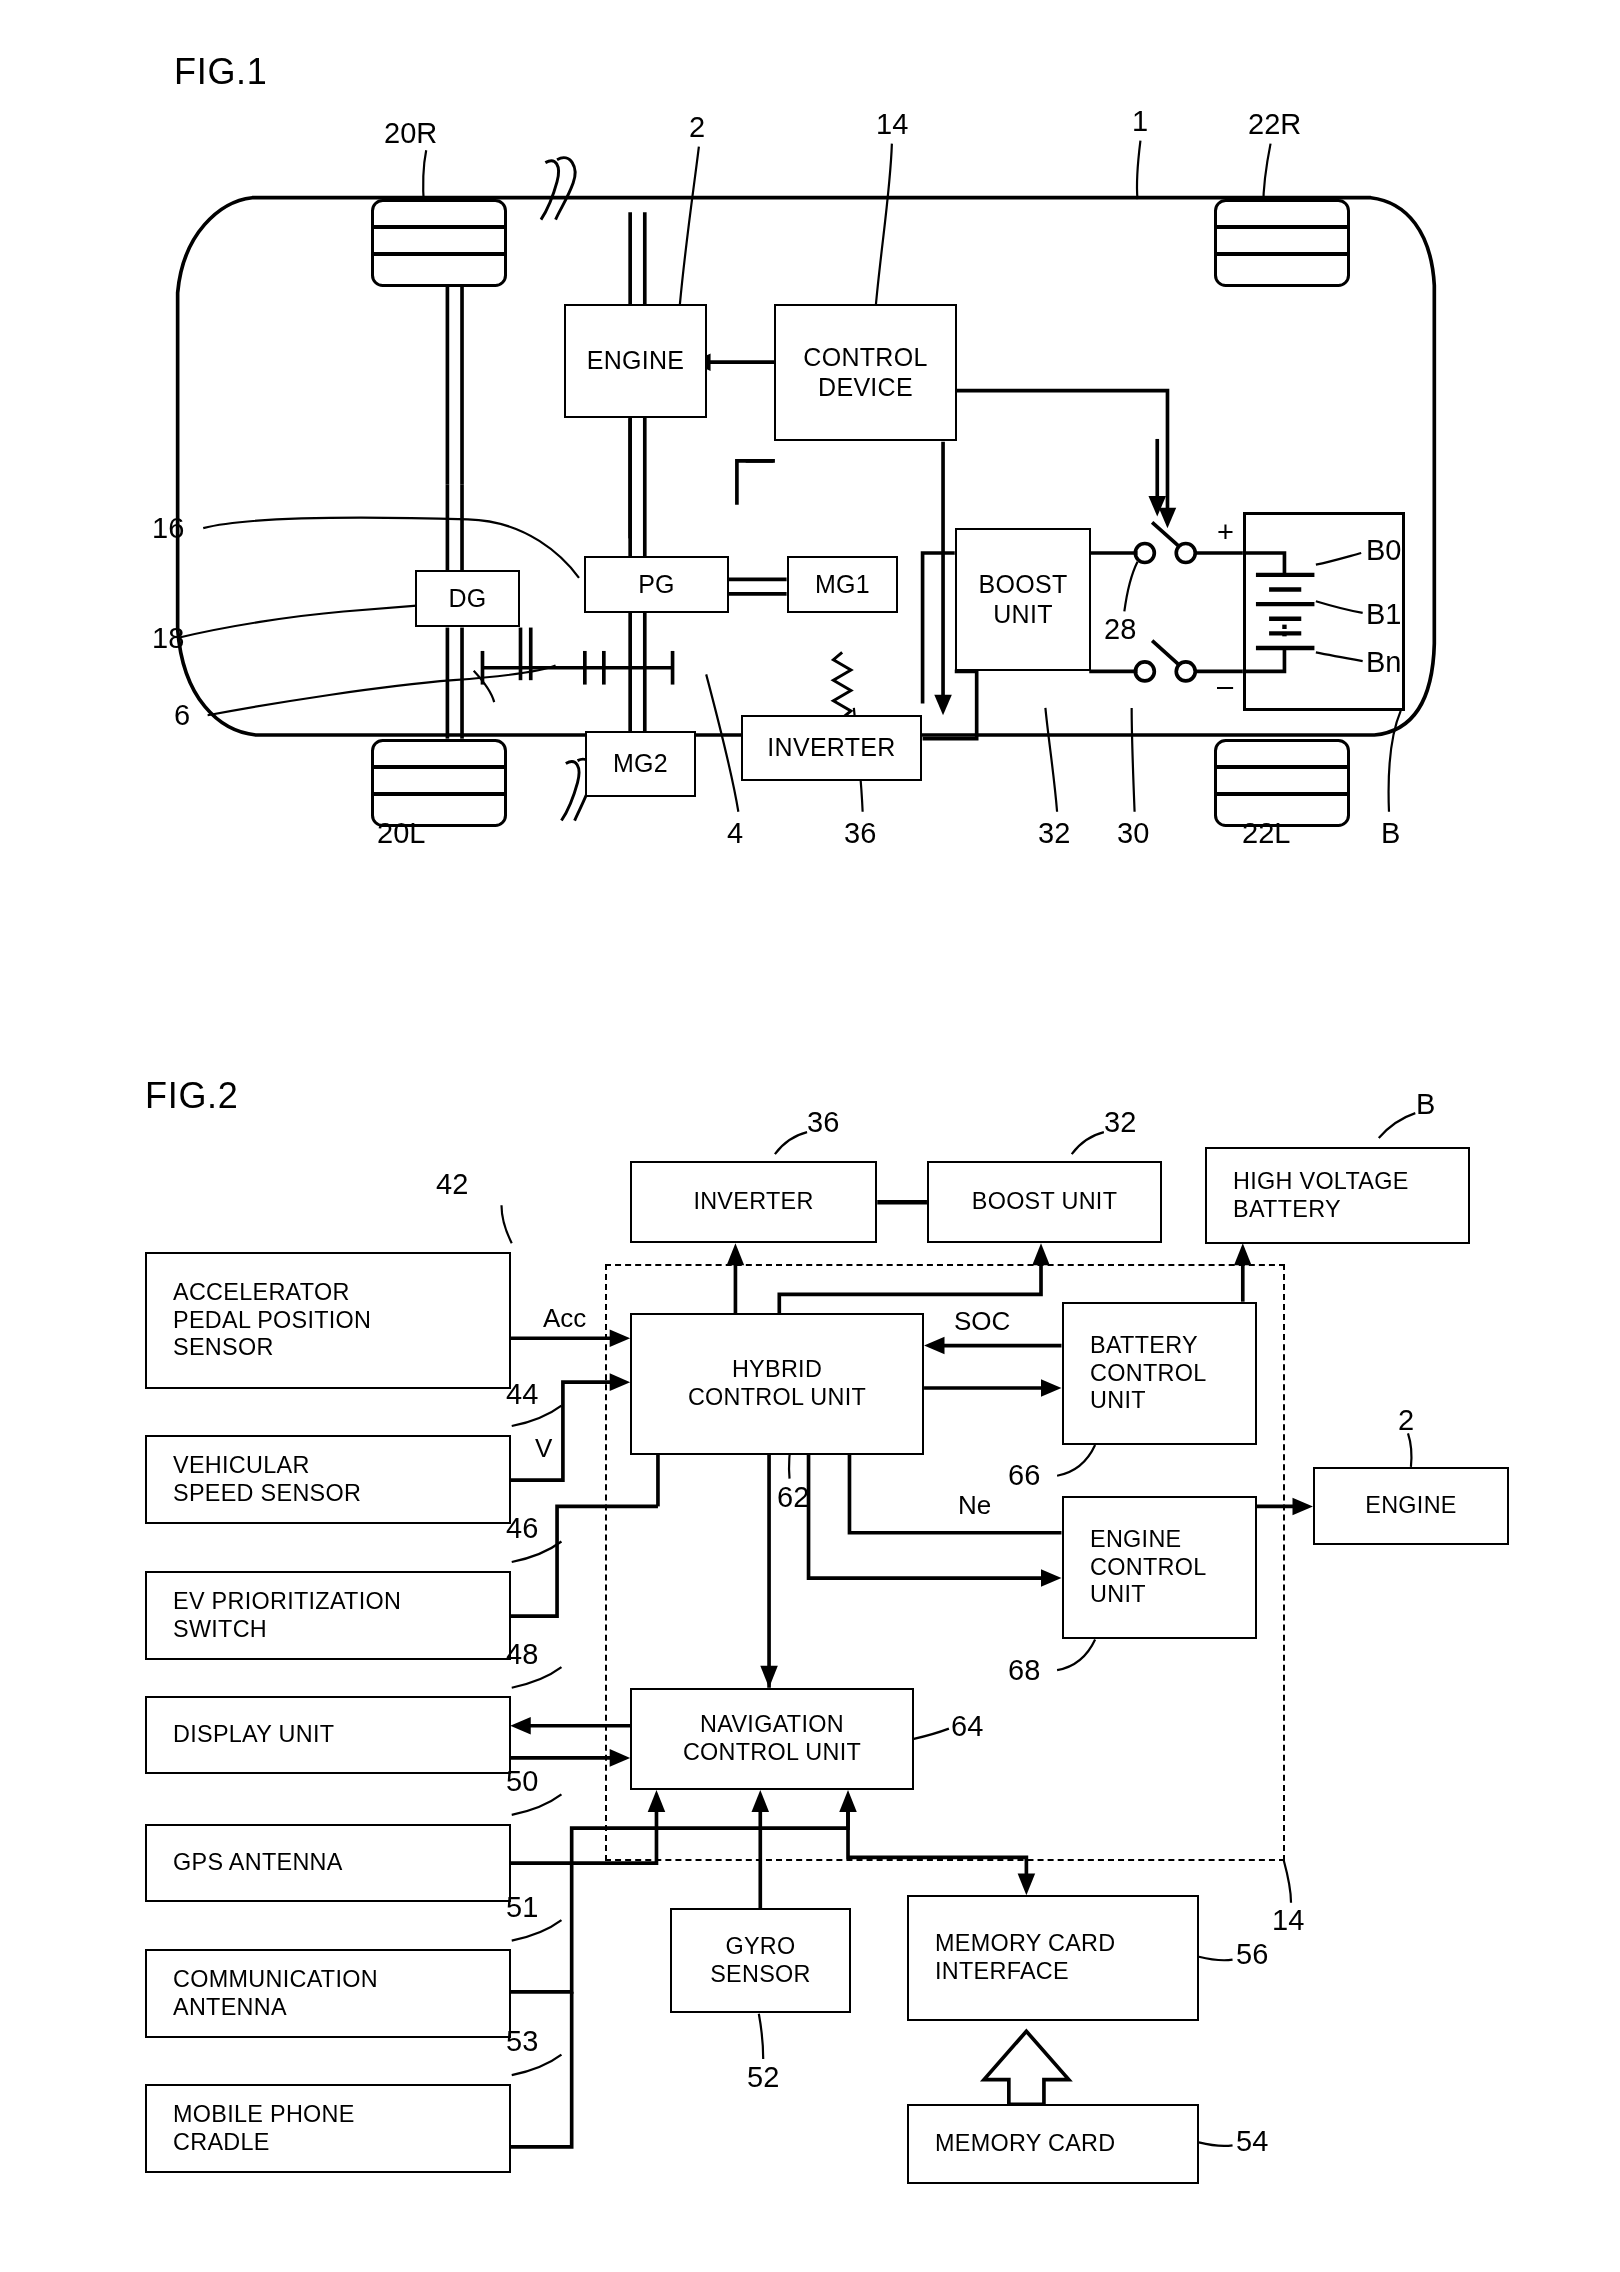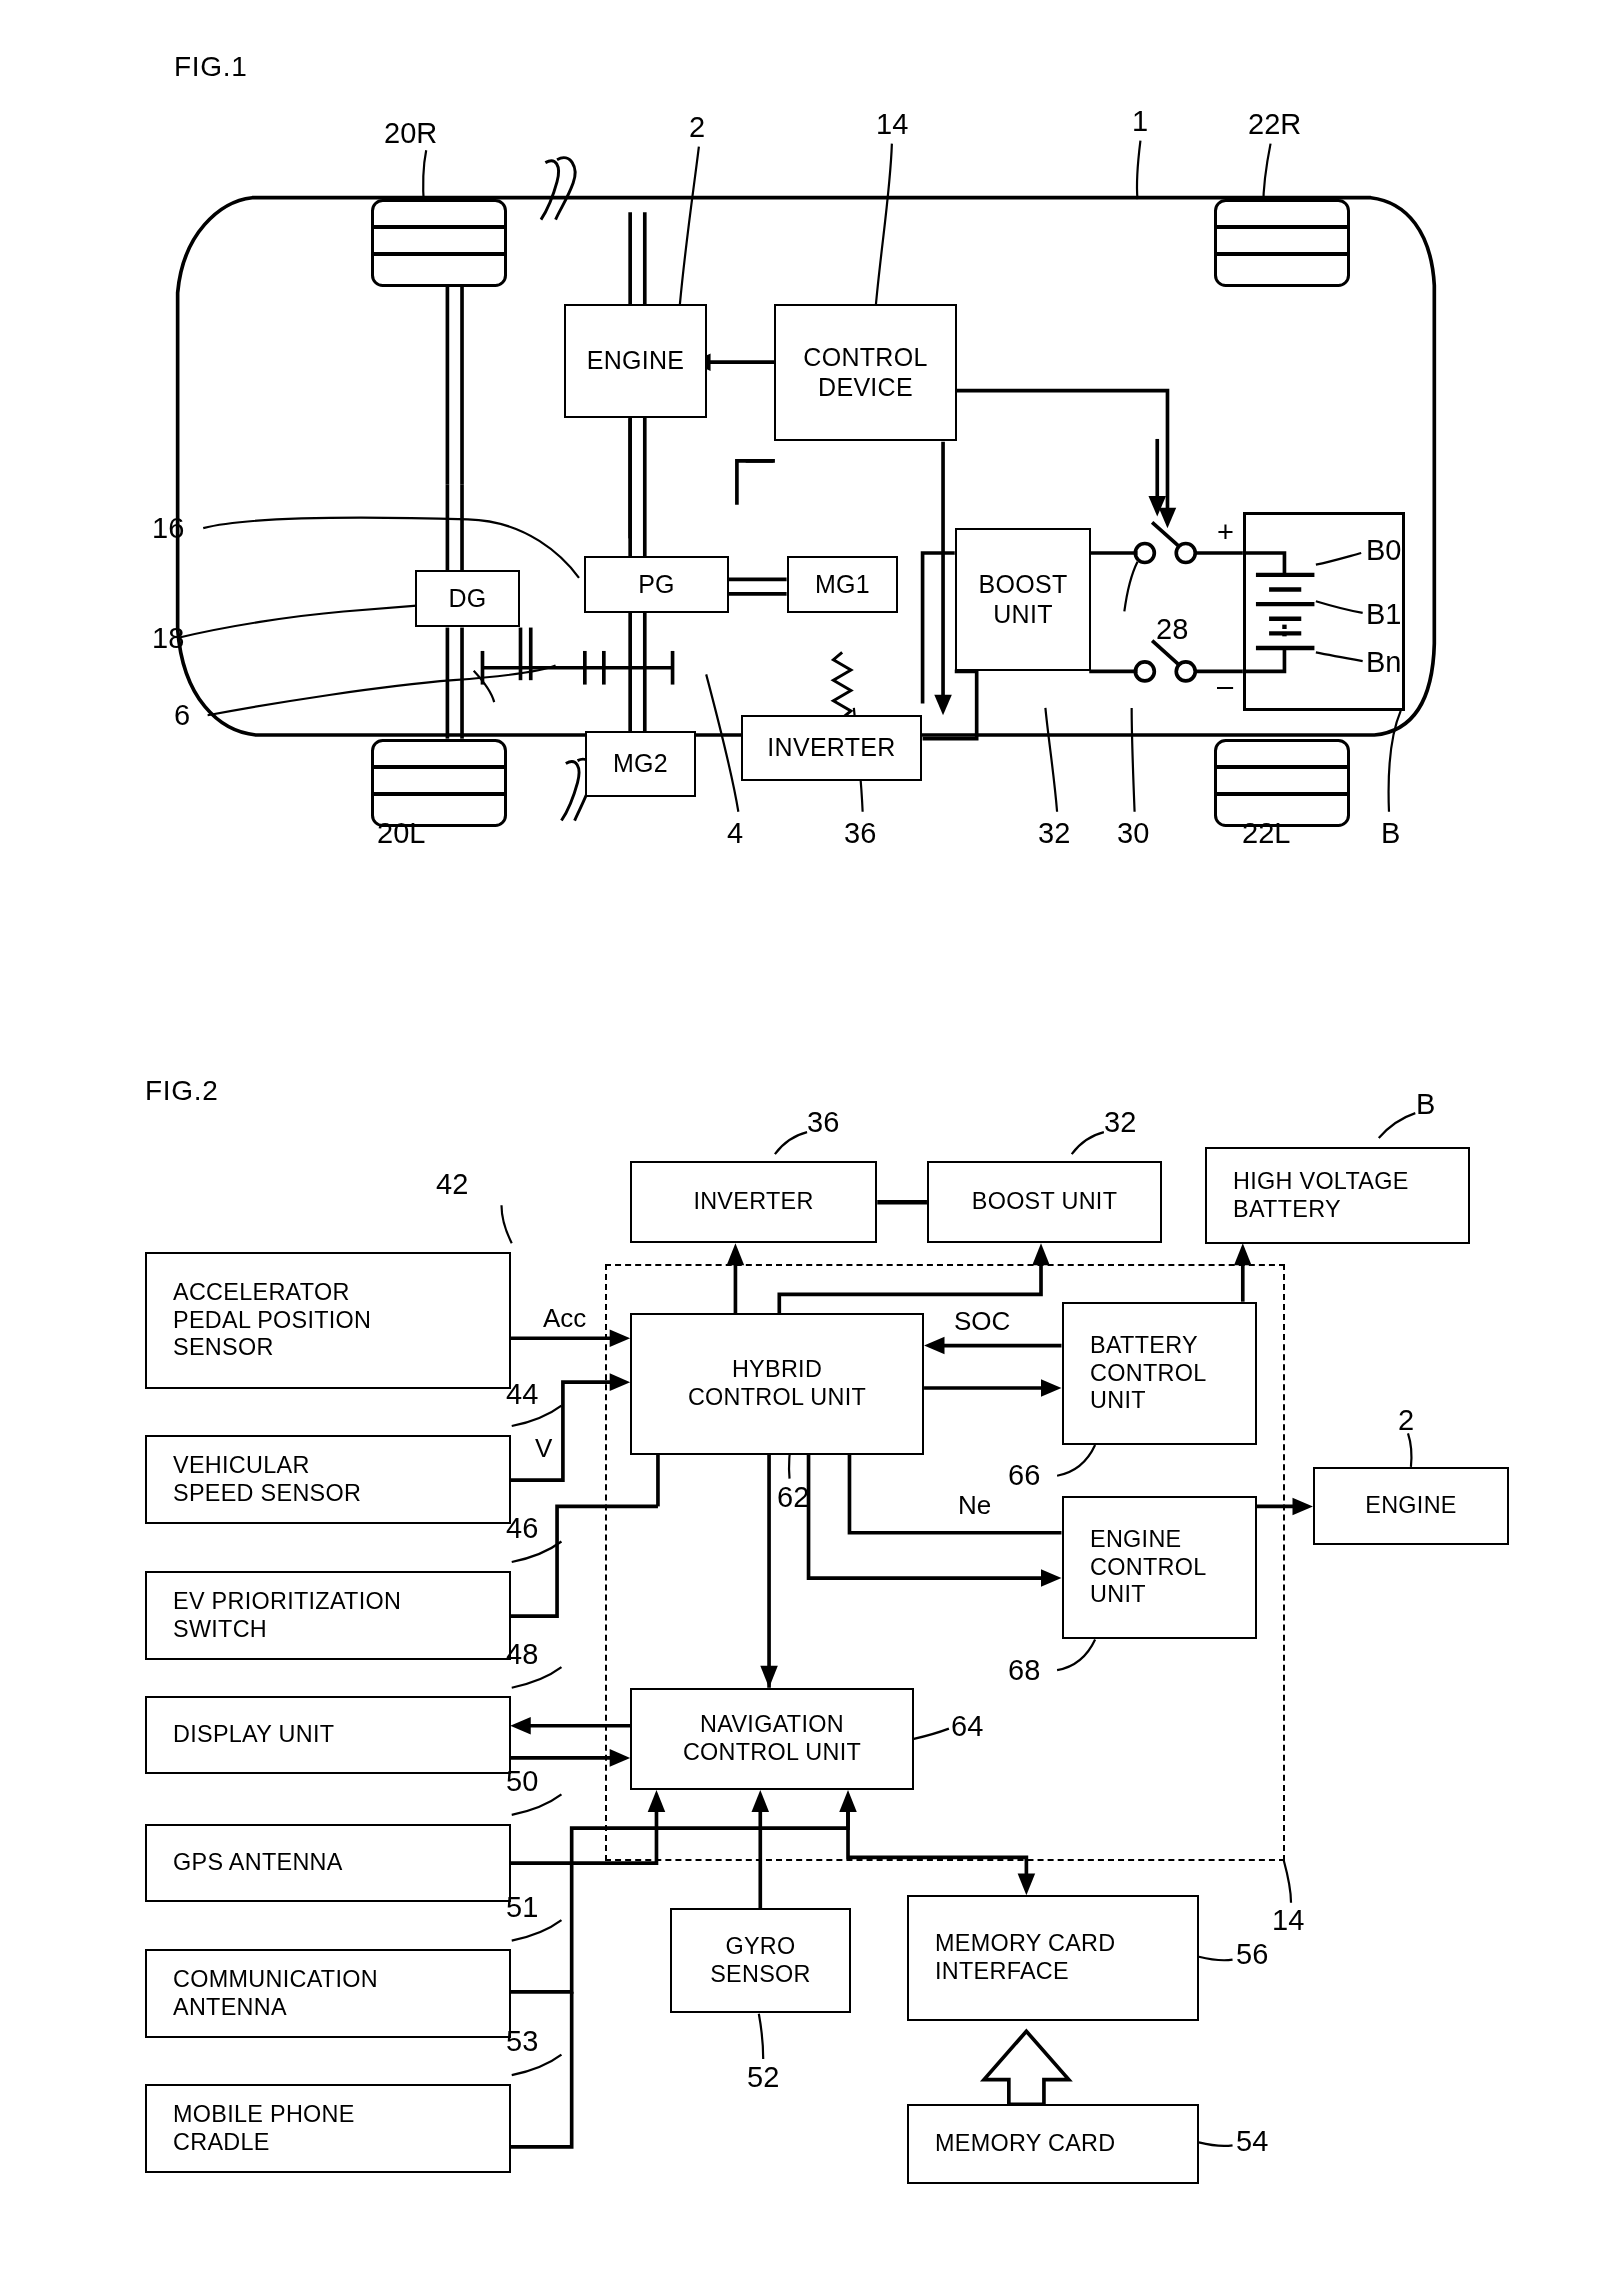--- a/index.html
+++ b/index.html
@@ -9,21 +9,21 @@
     font-family:"Liberation Sans", sans-serif;
     color:#000;
     position:relative;
     overflow:hidden;
   }
   .page{position:absolute;inset:0;}
 
   
   .fig-title{
     position:absolute;
-    font-size:28px;
+    font-size:36px;
     font-weight:400;
     letter-spacing:0.7px;
     white-space:nowrap;
     font-family:"Liberation Sans", sans-serif;
   }
   .box{
     position:absolute;
     border:2.9px solid #000;
     background:#fff;
     display:flex;
@@ -252,21 +252,21 @@
     <span class="ref" style="left:1366px;top:646px;">Bn</span>
 
     <span class="ref" style="left:384px;top:117px;">20R</span>
     <span class="ref" style="left:689px;top:111px;">2</span>
     <span class="ref" style="left:876px;top:108px;">14</span>
     <span class="ref" style="left:1132px;top:105px;">1</span>
     <span class="ref" style="left:1236px;top:108px;margin-left:12px;">22R</span>
     <span class="ref" style="left:152px;top:512px;">16</span>
     <span class="ref" style="left:152px;top:622px;">18</span>
     <span class="ref" style="left:174px;top:699px;">6</span>
-    <span class="ref" style="left:1156px;top:613px;">28</span>
+    <span class="ref" style="left:1104px;top:613px;">28</span>
     <span class="ref" style="left:377px;top:817px;">20L</span>
     <span class="ref" style="left:727px;top:817px;">4</span>
     <span class="ref" style="left:844px;top:817px;">36</span>
     <span class="ref" style="left:1038px;top:817px;">32</span>
     <span class="ref" style="left:1117px;top:817px;">30</span>
     <span class="ref" style="left:1242px;top:817px;">22L</span>
     <span class="ref" style="left:1381px;top:817px;">B</span>
   </div>
 
   <div>

